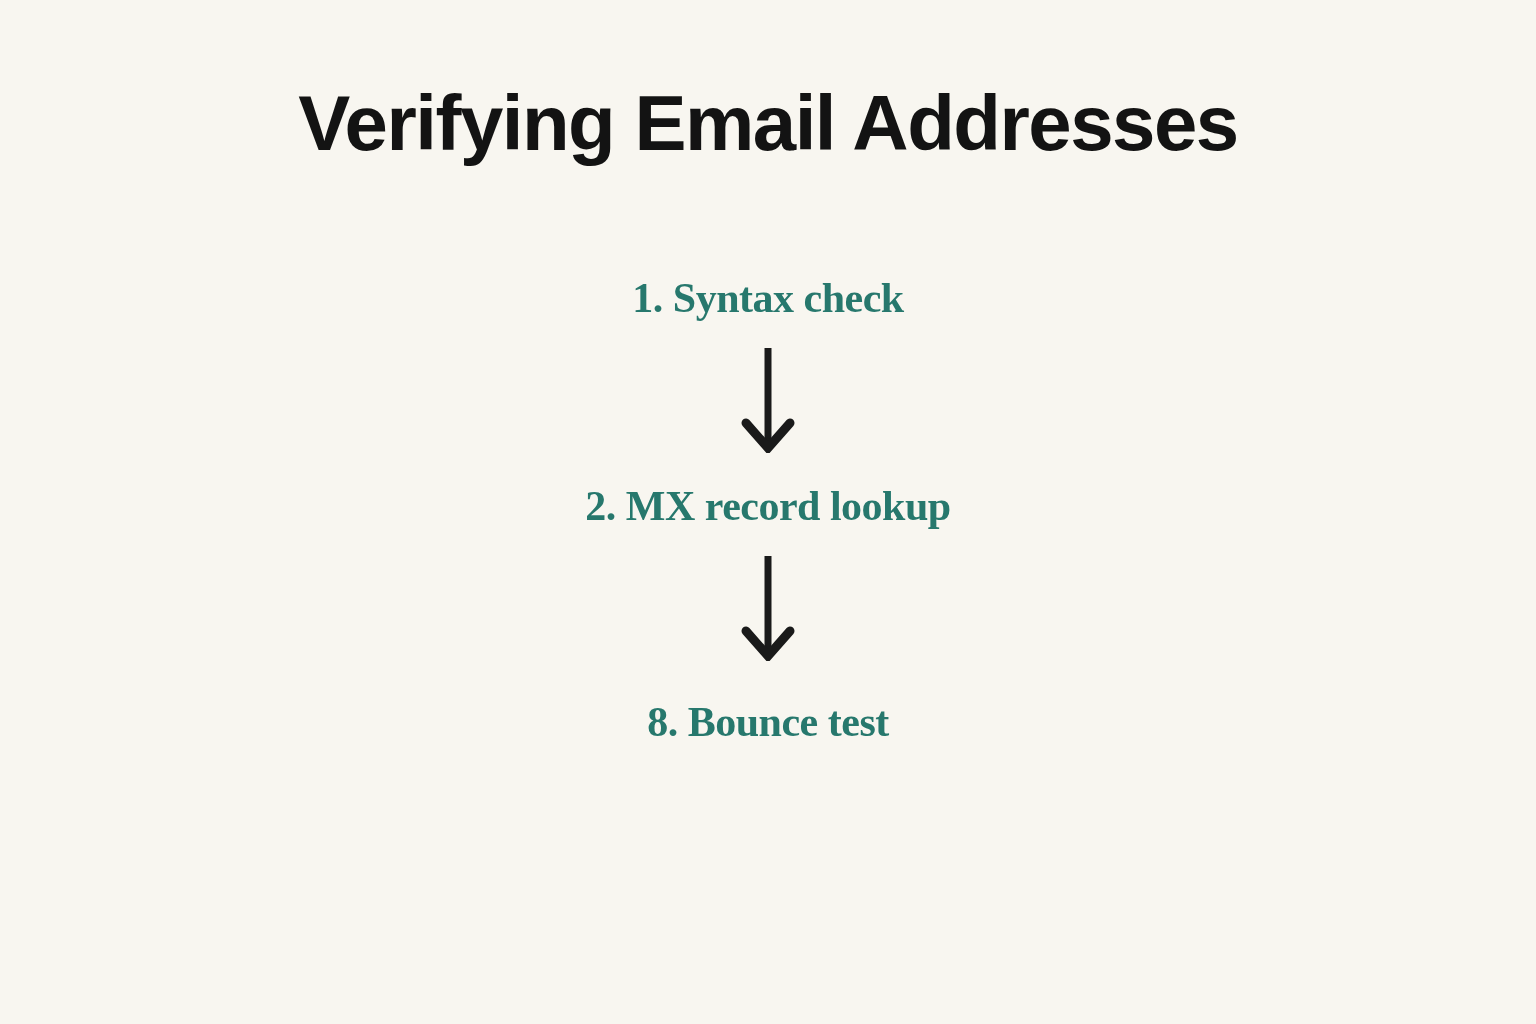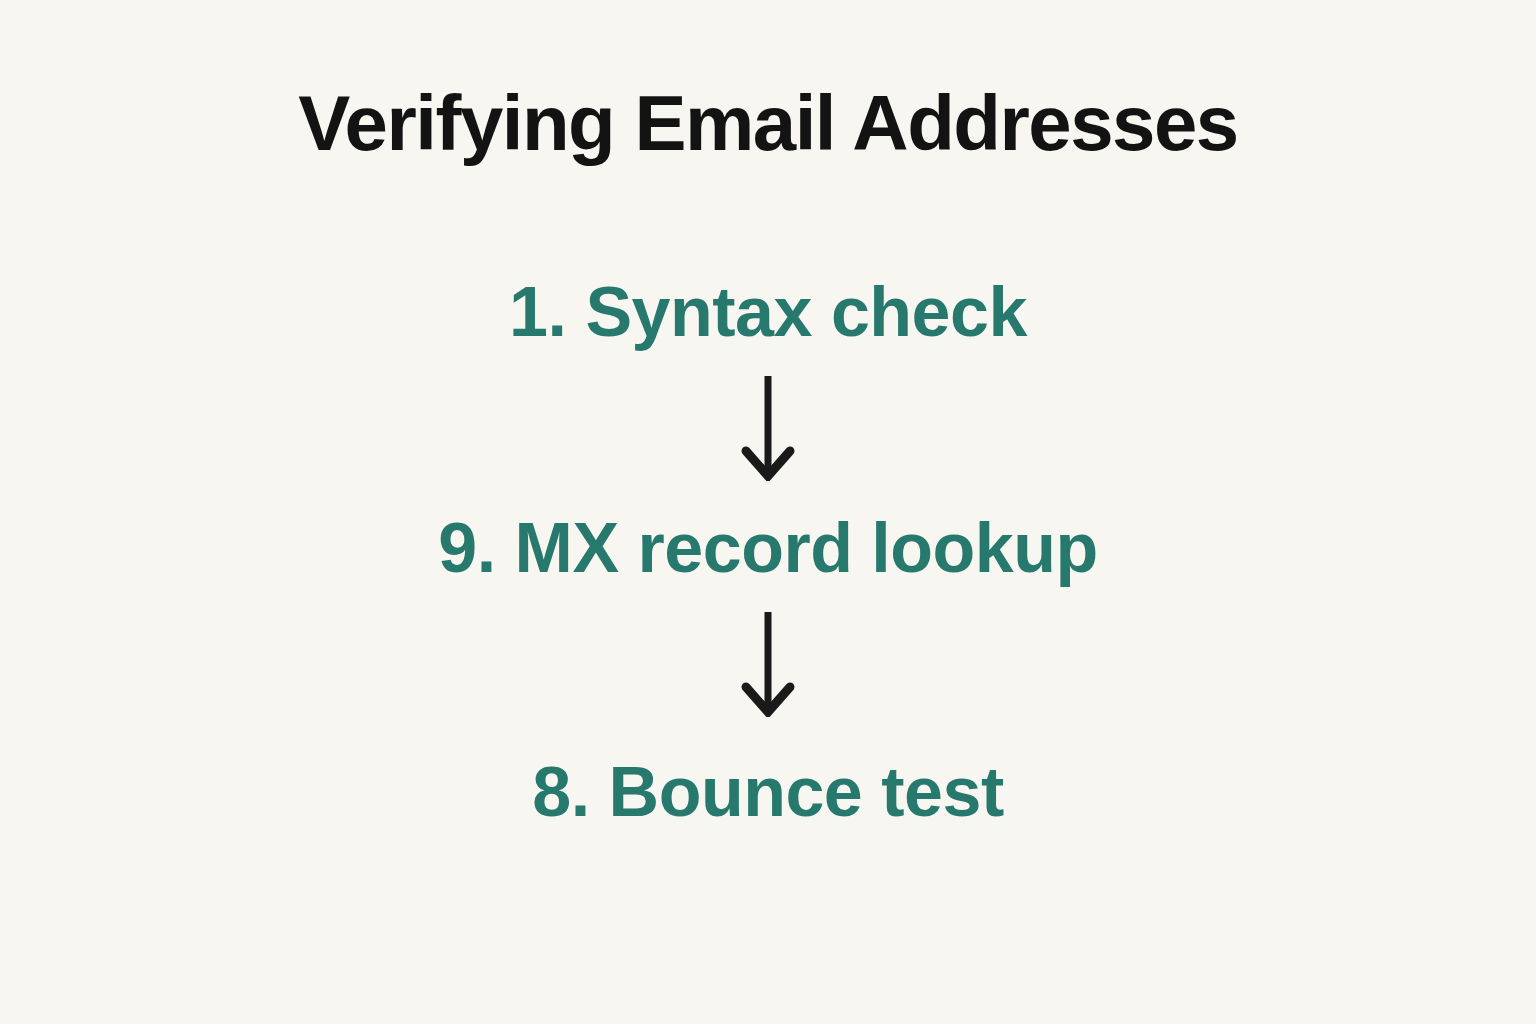--- a/index.html
+++ b/index.html
@@ -28,26 +28,27 @@
   }
   .title {
     margin-top: 78px;
     font-size: 78px;
     font-weight: 700;
     letter-spacing: -1.5px;
     color: var(--title-color);
     white-space: nowrap;
   }
   .step {
-    font-size: 70px;
+    font-size: 42px;
     font-weight: 700;
     letter-spacing: -0.5px;
     color: var(--accent);
     white-space: nowrap;
     line-height: 1;
+    font-family: Liberation Serif, serif;
   }
   .step-1 { margin-top: 108px; }
   .step-2 { margin-top: 32px; }
   .step-3 { margin-top: 40px; }
   .arrow {
     margin-top: 26px;
     color: var(--arrow-color);
     line-height: 0;
   }
   .arrow svg { display: block; }
@@ -61,21 +62,21 @@
 
   <div class="step step-1">1. Syntax check</div>
 
   <div class="arrow">
     <svg width="54" height="108" viewBox="0 0 54 108" fill="none" xmlns="http://www.w3.org/2000/svg">
       <line x1="27" y1="3" x2="27" y2="96" stroke="currentColor" stroke-width="7"></line>
       <polyline points="5,78 27,103 49,78" stroke="currentColor" stroke-width="9" fill="none" stroke-linecap="round" stroke-linejoin="miter"></polyline>
     </svg>
   </div>
 
-  <div class="step step-2">9. MX record lookup</div>
+  <div class="step step-2">2. MX record lookup</div>
 
   <div class="arrow">
     <svg width="54" height="108" viewBox="0 0 54 108" fill="none" xmlns="http://www.w3.org/2000/svg">
       <line x1="27" y1="3" x2="27" y2="96" stroke="currentColor" stroke-width="7"></line>
       <polyline points="5,78 27,103 49,78" stroke="currentColor" stroke-width="9" fill="none" stroke-linecap="round" stroke-linejoin="miter"></polyline>
     </svg>
   </div>
 
   <div class="step step-3">8. Bounce test</div>
 

